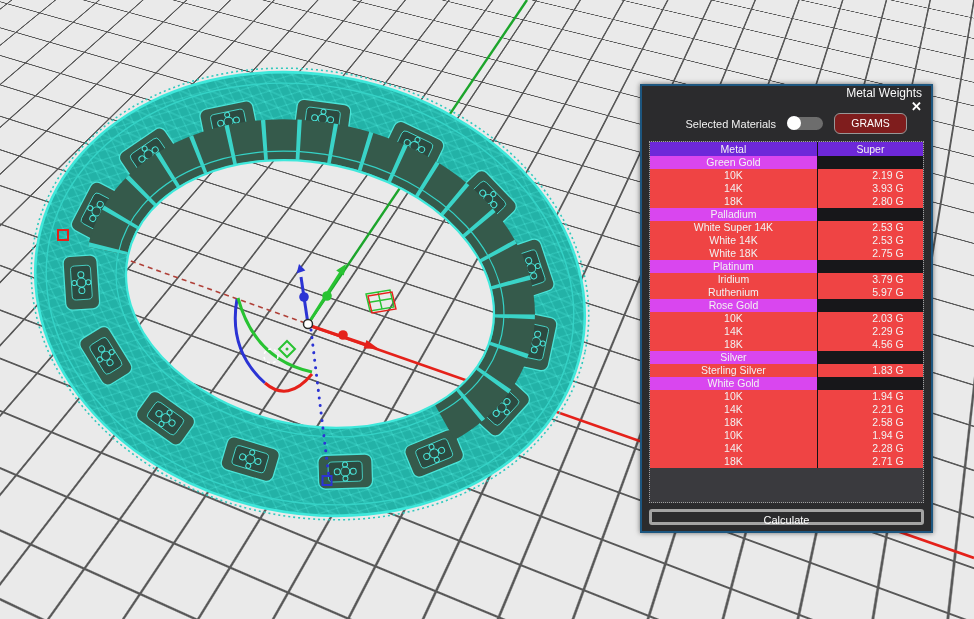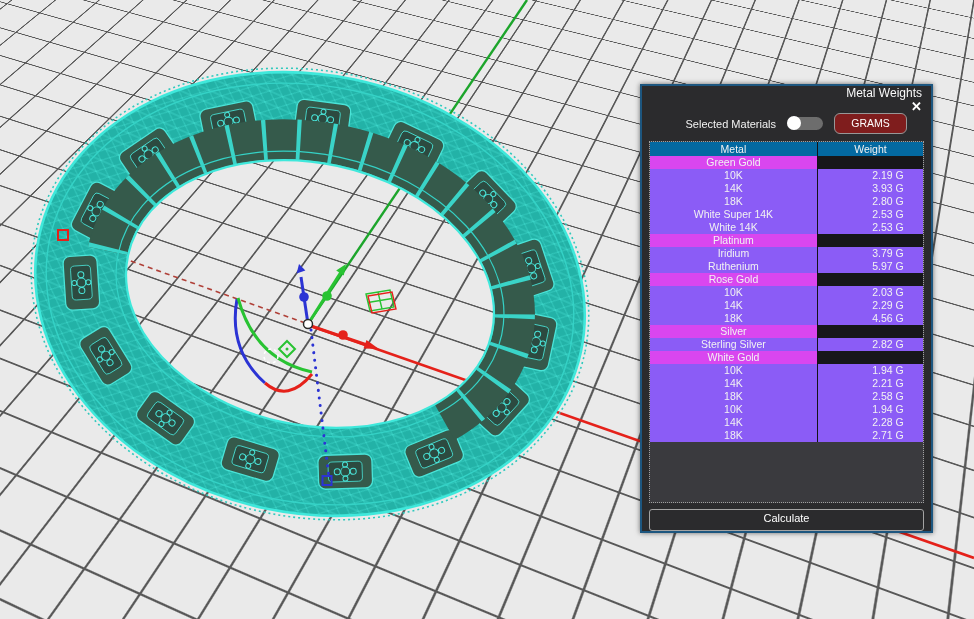--- a/index.html
+++ b/index.html
@@ -28,28 +28,28 @@
   .mw-title{flex:1;font-size:12px;color:#fafafa;}
   .mw-close{font-size:13px;font-weight:bold;color:#fff;cursor:pointer;line-height:13px;}
   .mw-controls{display:flex;align-items:center;justify-content:flex-end;gap:11px;padding:4px 24px 7px 9px;}
   .mw-sel-label{font-size:11px;}
   .mw-toggle{width:36px;height:13px;background:#6d6d6d;border-radius:7px;position:relative;cursor:pointer;flex:none;}
   .mw-toggle .knob{position:absolute;left:0px;top:-1px;width:14px;height:14px;border-radius:50%;background:#fff;}
   .mw-units-btn{width:73px;height:21px;background:#7f1d1d;border:1px solid #979797;border-radius:6px;
     color:#fff;font-size:10.5px;text-align:center;line-height:19px;cursor:pointer;}
   .mw-table{margin:0 7px;height:362px;border:1px dotted #a0a0a0;background:#3a3a3e;overflow:hidden;font-size:10.5px;}
   .t-row{display:flex;height:13px;line-height:13px;}
-  .t-row.header{height:14px;line-height:14px;background:#0369a1;}
+  .t-row.header{height:14px;line-height:14px;background:#6d28d9;}
   .t-row.group{background:#d946ef;}
   .t-row.group .col-weight{background:#17171a;}
-  .t-row.data{background:#8b5cf6;gap:35px;}
+  .t-row.data{background:#ef4444;gap:35px;}
   .col-metal{width:61.5%;text-align:center;border-right:1px solid #131316;overflow:hidden;white-space:nowrap;}
   .col-weight{flex:1;text-align:center;overflow:hidden;white-space:nowrap;}
   .mw-calc-row{padding:6px 7px 0 7px;}
-  .mw-calc-btn{width:100%;height:22px;background:#2b2b2d;border:1px solid #a3a3a3;border-radius:3px;
+  .mw-calc-btn{width:100%;height:16px;background:#2b2b2d;border:3px solid #a3a3a3;border-radius:3px;
     color:#fff;font-size:11px;text-align:center;line-height:16px;cursor:pointer;}
 </style>
 </head>
 <body>
 
 <div id="screen">
 
   <div class="floor"></div>
 
   <svg class="layer" width="974" height="619">
@@ -267,47 +267,55 @@
     <div class="mw-controls">
       <span class="mw-sel-label">Selected Materials</span>
       <span class="mw-toggle">
         <span class="knob"></span>
       </span>
       <span class="mw-units-btn">GRAMS</span>
     </div>
     <div class="mw-table">
       <div class="t-row header">
         <div class="col-metal">Metal</div>
-        <div class="col-weight">Weight</div>
+        <div class="col-weight">Super</div>
       </div>
       <div id="mw-rows">
           <div class="t-row group">
             <div class="col-metal">Green Gold</div>
             <div class="col-weight"></div>
           </div>
           <div class="t-row data">
             <div class="col-metal">10K</div>
             <div class="col-weight">2.19 G</div>
           </div>
           <div class="t-row data">
             <div class="col-metal">14K</div>
             <div class="col-weight">3.93 G</div>
           </div>
           <div class="t-row data">
             <div class="col-metal">18K</div>
             <div class="col-weight">2.80 G</div>
           </div>
+          <div class="t-row group">
+            <div class="col-metal">Palladium</div>
+            <div class="col-weight"></div>
+          </div>
           <div class="t-row data">
             <div class="col-metal">White Super 14K</div>
             <div class="col-weight">2.53 G</div>
           </div>
           <div class="t-row data">
             <div class="col-metal">White 14K</div>
             <div class="col-weight">2.53 G</div>
           </div>
+          <div class="t-row data">
+            <div class="col-metal">White 18K</div>
+            <div class="col-weight">2.75 G</div>
+          </div>
           <div class="t-row group">
             <div class="col-metal">Platinum</div>
             <div class="col-weight"></div>
           </div>
           <div class="t-row data">
             <div class="col-metal">Iridium</div>
             <div class="col-weight">3.79 G</div>
           </div>
           <div class="t-row data">
             <div class="col-metal">Ruthenium</div>
@@ -328,21 +336,21 @@
           <div class="t-row data">
             <div class="col-metal">18K</div>
             <div class="col-weight">4.56 G</div>
           </div>
           <div class="t-row group">
             <div class="col-metal">Silver</div>
             <div class="col-weight"></div>
           </div>
           <div class="t-row data">
             <div class="col-metal">Sterling Silver</div>
-            <div class="col-weight">2.82 G</div>
+            <div class="col-weight">1.83 G</div>
           </div>
           <div class="t-row group">
             <div class="col-metal">White Gold</div>
             <div class="col-weight"></div>
           </div>
           <div class="t-row data">
             <div class="col-metal">10K</div>
             <div class="col-weight">1.94 G</div>
           </div>
           <div class="t-row data">

